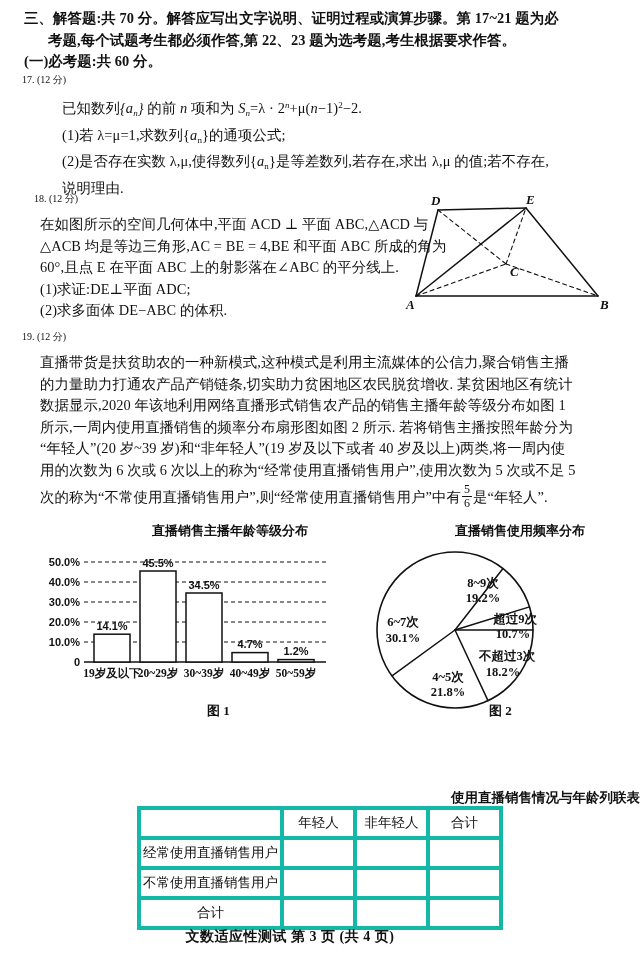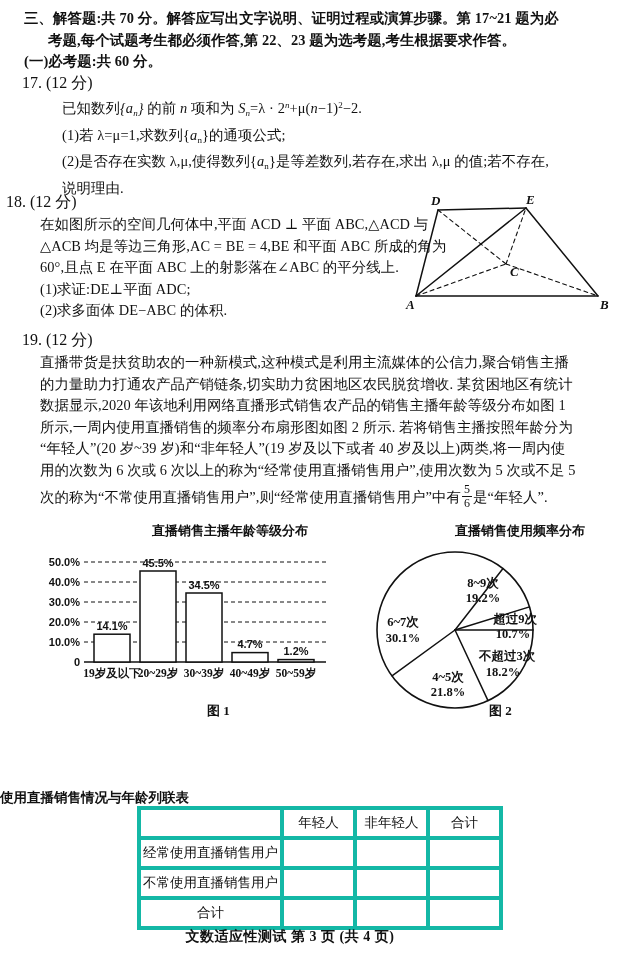--- a/index.html
+++ b/index.html
@@ -32,21 +32,21 @@
   .bold { font-weight: bold; }
   .mathvar { font-style: italic; font-family: "Liberation Serif", serif; }
   .sub { font-size: 9px; vertical-align: -3px; }
   .sup { font-size: 9px; vertical-align: 5px; }
 
   
   #sec-head { left: 24px; top: 8px; width: 616px; }
   #sec-head .line:nth-child(2) { padding-left: 24px; }
 
   
-  .qnum { position: absolute; font-size: 16px; }
+  .qnum { position: absolute; font-size: 10px; }
   .qbody { position: absolute; font-size: 14.4px; line-height: 21.8px; }
 
   
   #fig-solid {
     position: absolute;
     left: 398px;
     top: 192px;
     width: 238px;
     height: 118px;
   }
@@ -79,21 +79,21 @@
     font-weight: bold;
     white-space: nowrap;
   }
   #cap1 { left: 207px; top: 702px; }
   #cap2 { left: 489px; top: 702px; }
 
   
   #tbl-title {
     position: absolute;
     left: 0; top: 789px; width: 640px;
-    text-align: left;
+    text-align: right;
     font-size: 13.5px;
     font-weight: bold;
   }
   #ctable {
     position: absolute;
     left: 137px;
     top: 806px;
     width: 366px;
     border-collapse: collapse;
     font-size: 13.5px;
@@ -154,21 +154,21 @@
     </div>
     <div class="line">
       (1)若 λ=μ=1,求数列{<i>a</i><span class="sub">n</span>}的通项公式;
     </div>
     <div class="line">
       (2)是否存在实数 λ,μ,使得数列{<i>a</i><span class="sub">n</span>}是等差数列,若存在,求出 λ,μ 的值;若不存在,
     </div>
     <div class="line">说明理由.</div>
   </div>
 
-  <div class="qnum" style="left:6px; top:192px;">
+  <div class="qnum" style="left:34px; top:192px;">
     <span>18.</span>
     <span>(12 分)</span>
   </div>
   <div class="qbody" style="left:40px; top:214px; width:370px;">
     <div class="line">在如图所示的空间几何体中,平面 ACD ⊥ 平面 ABC,△ACD 与</div>
     <div class="line">△ACB 均是等边三角形,AC = BE = 4,BE 和平面 ABC 所成的角为</div>
     <div class="line">60°,且点 E 在平面 ABC 上的射影落在∠ABC 的平分线上.</div>
     <div class="line">(1)求证:DE⊥平面 ADC;</div>
     <div class="line">(2)求多面体 DE−ABC 的体积.</div>
   </div>

